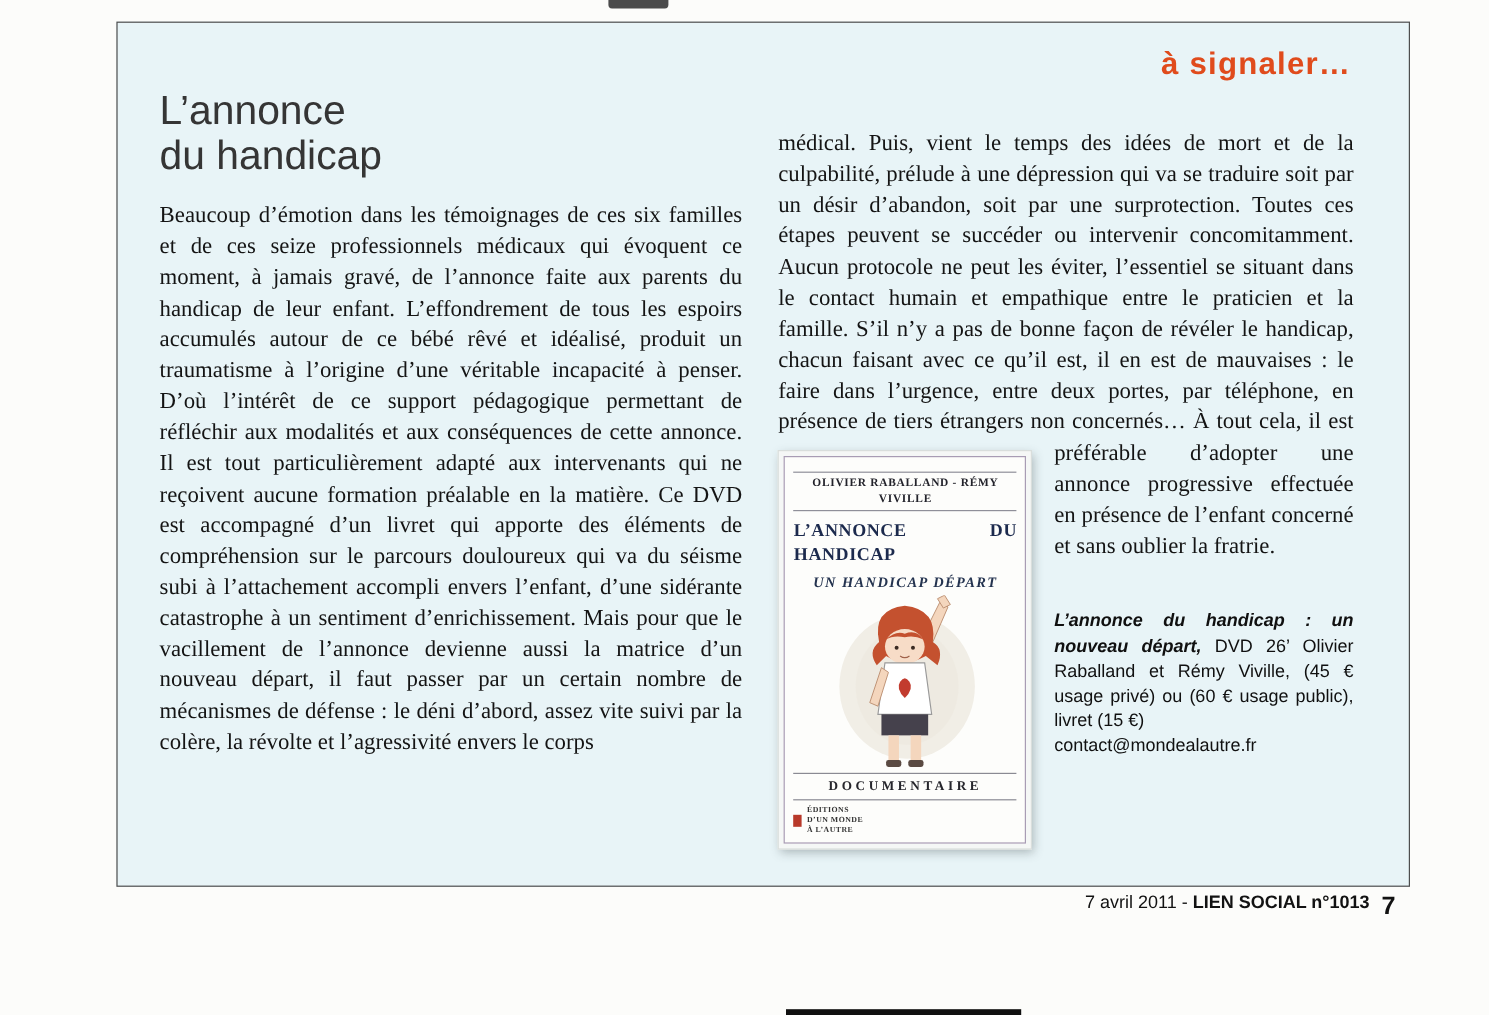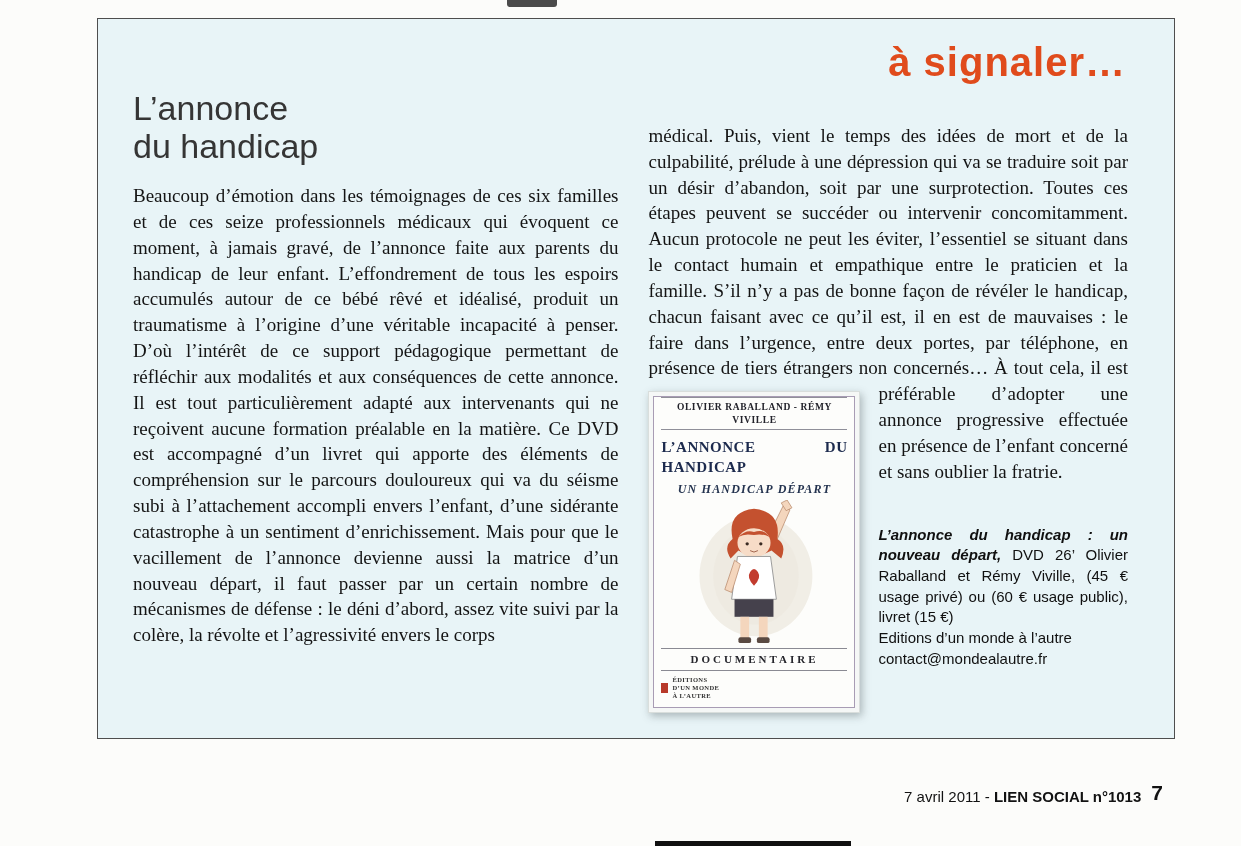--- a/index.html
+++ b/index.html
@@ -22,21 +22,21 @@
     width: 1078px; height: 721px;
     background: #e8f4f7;
     border: 1px solid #4e4e4e;
     padding: 20px 46px 0 35px;
   }
 
   .flag {
     text-align: right;
     font-family: "Liberation Sans", sans-serif;
     font-weight: 600;
-    font-size: 40px;
+    font-size: 26px;
     line-height: 1.15;
     color: #e04b1c;
     letter-spacing: 1px;
     padding-right: 2px;
   }
 
   .columns { display: flex; gap: 30px; margin-top: 4px; }
   .col-left  { width: 487px; }
   .col-right { width: 481px; margin-top: 34px; }
 
@@ -66,21 +66,21 @@
     width: 212px;
     margin: 10px 18px 4px 0;
     background: #f5f7f6;
     border: 1px solid #d9dedc;
     padding: 4px;
     box-shadow: 2px 3px 8px rgba(55, 65, 70, .35);
   }
   .cover {
     background: #fdfdfb;
     border: 1px solid #a89cb4;
-    padding: 0 7px 6px;
+    padding: 12px 7px 6px;
   }
   .cover-authors {
     font-size: 9.5px; font-weight: bold;
     letter-spacing: .6px; text-align: center;
     text-transform: uppercase; color: #23232b;
     border-top: 1px solid #8f8f99; border-bottom: 1px solid #8f8f99;
     padding: 3px 0 2px;
   }
   .cover-title {
     font-size: 15px; font-weight: bold; 
@@ -109,24 +109,24 @@
     font-family: "Liberation Sans", sans-serif;
     font-size: 15px;
     line-height: 1.38;
     color: #101010;
     margin-top: 40px;
   }
   .cap-title { font-weight: bold; font-style: italic; }
   .cap-block { display: block; }
 
   .footer {
-    position: absolute; top: 781px; right: 78px;
+    position: absolute; top: 744px; right: 78px;
     font-family: "Liberation Sans", sans-serif;
     font-size: 15px; color: #121212;
-    display: flex; align-items: flex-end; white-space: pre;
+    display: flex; align-items: flex-start; white-space: pre;
   }
   .footer .mag { font-weight: bold; }
   .footer .pagenum { font-weight: bold; font-size: 21px; margin-left: 10px; }
 </style>
 </head>
 <body>
 
 <div class="artifact-top"></div>
 <div class="artifact-bottom"></div>
 
@@ -192,21 +192,20 @@
                 <span>À L’AUTRE</span>
               </span>
             </span>
           </span>
         </span>
 
         <span>cela, il est préférable d’adopter une annonce progressive effectuée en présence de l’enfant concerné et sans oublier la fratrie.</span>
 
         <span class="caption cap-block">
           <span class="cap-title">L’annonce du handicap : un nouveau départ,</span><span> DVD 26’ Olivier Raballand et Rémy Viville, (45 € usage privé) ou (60 € usage public), livret (15 €)</span>
-          <span class="cap-block">Editions d’un monde à l’autre</span>
           <span class="cap-block">contact@mondealautre.fr</span>
         </span>
       </div>
     </div>
 
   </div>
 </div>
 
 <div class="footer">
   <span>7 avril 2011 - </span><span class="mag">LIEN SOCIAL n°1013</span><span class="pagenum">7</span>

